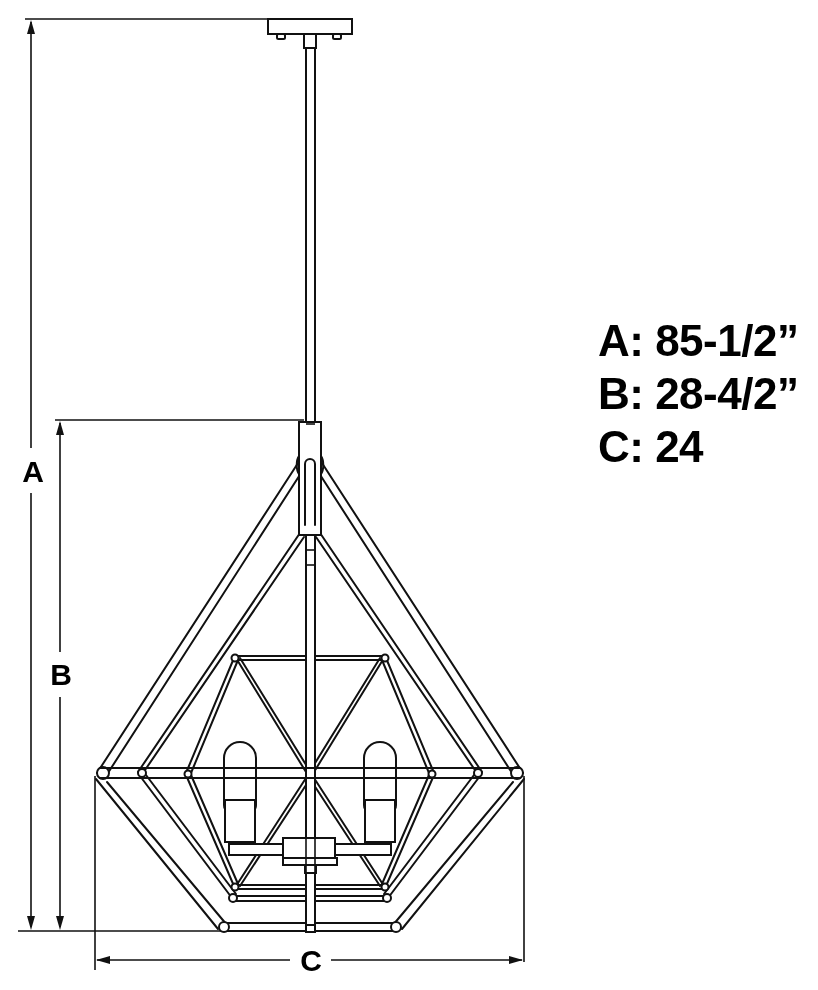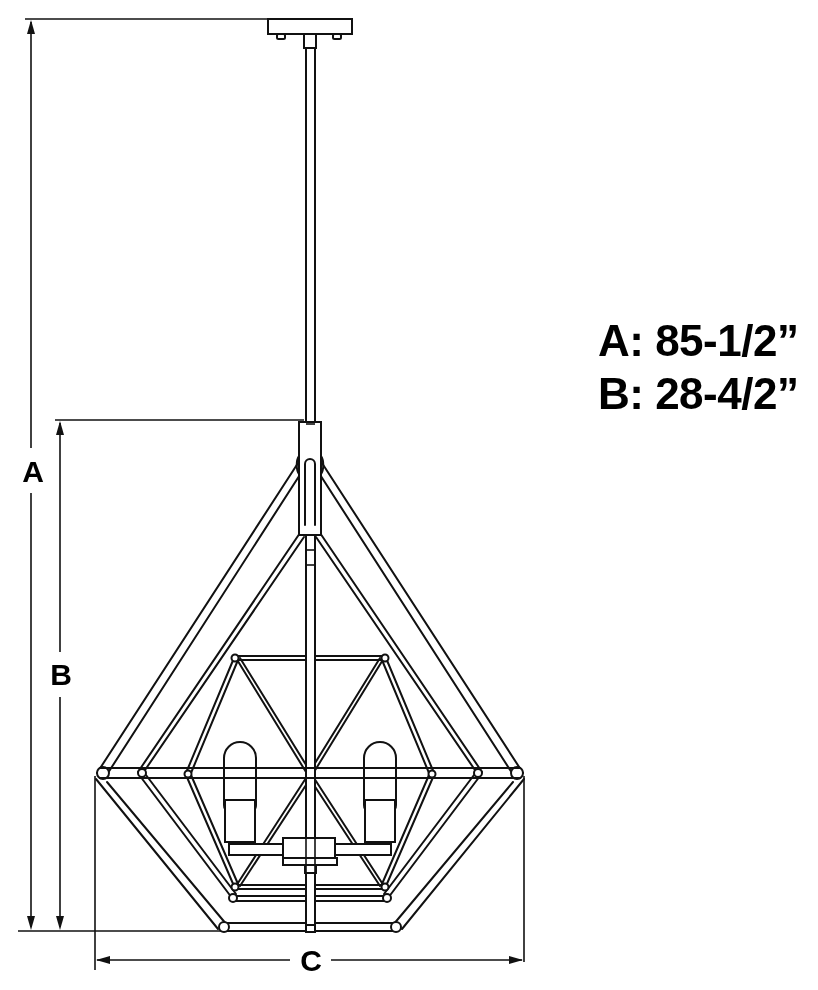--- a/index.html
+++ b/index.html
@@ -173,13 +173,14 @@
     <rect class="white" x="283" y="858" width="54" height="7"></rect>
     <rect class="white" x="305" y="865" width="11" height="8"></rect>
     <line class="thin" x1="306" y1="838" x2="306" y2="873"></line>
     <line class="thin" x1="315" y1="838" x2="315" y2="873"></line>
   </g>
 </svg>
 
 <div class="legend">
   <div class="legend-row">A: 85-1/2”</div>
   <div class="legend-row">B: 28-4/2”</div>
+  <div class="legend-row">C: 24</div>
 </div>
 
 </body></html>

